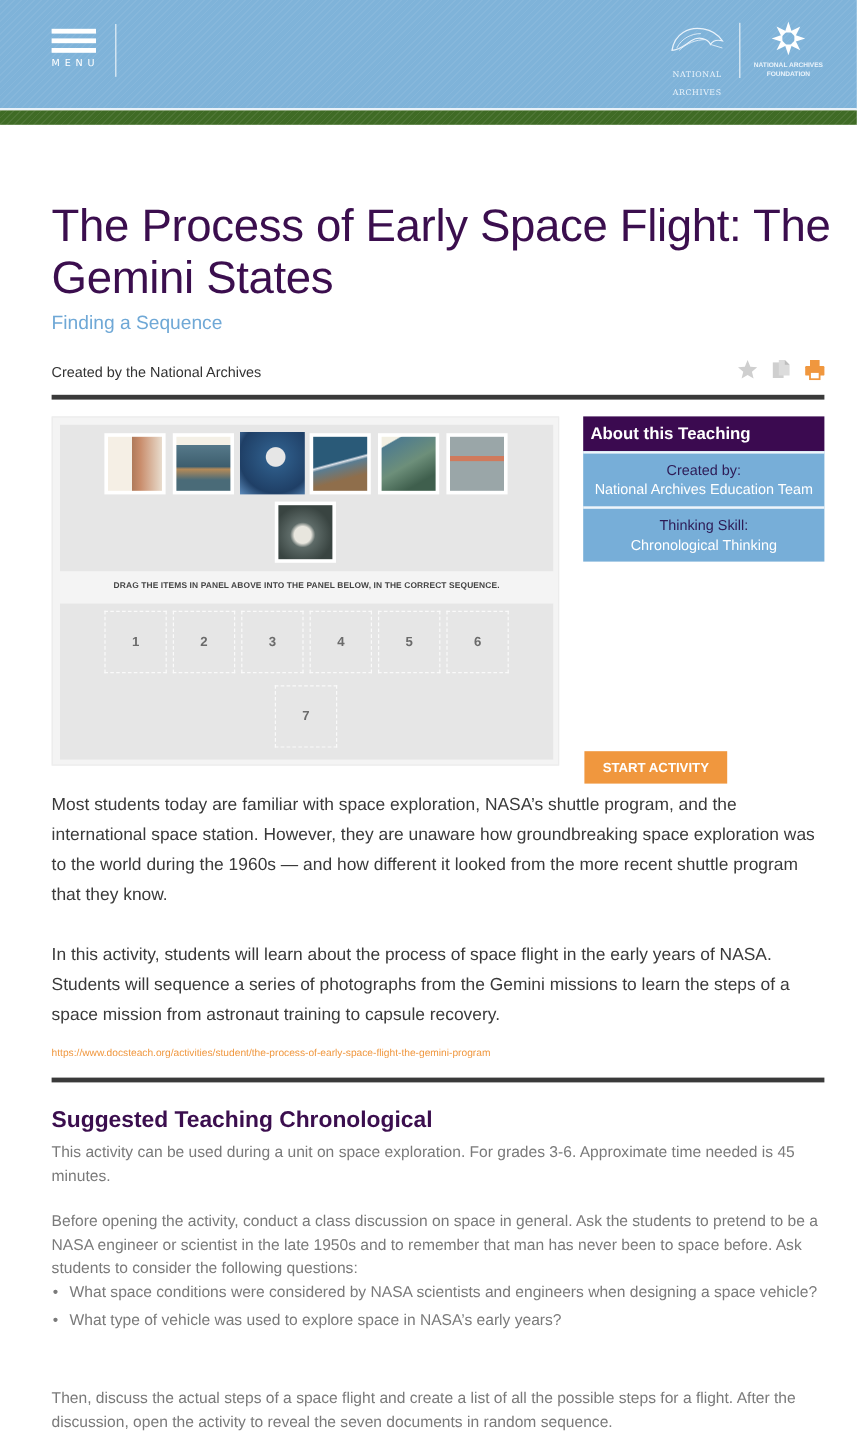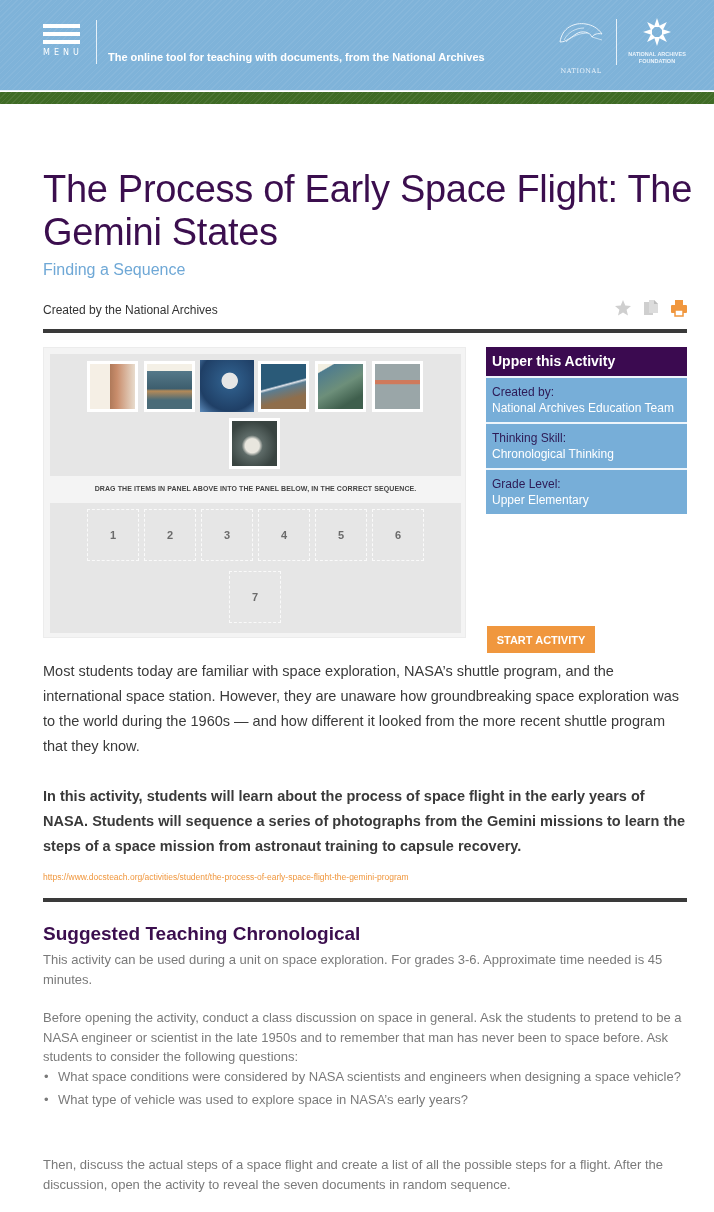--- a/index.html
+++ b/index.html
@@ -18,46 +18,46 @@
     .menu-btn .bar { display: block; width: 37px; height: 4px; background: #fff; margin-bottom: 4px; }
     .menu-btn .menu-label { display: block; color: #fff; font-size: 8px; letter-spacing: 4px; margin-top: 2px; font-family: "DejaVu Sans", sans-serif; }
     .vdiv { position: absolute; width: 1px; background: rgba(255,255,255,0.8); }
 
     .logo { position: absolute; left: 108px; top: 16px; height: 32px; white-space: nowrap; }
     .logo .docs { font-family: "DejaVu Sans", sans-serif; font-weight: bold; font-size: 27px; color: #3b0e4e; letter-spacing: 0.5px; }
     .logo .teach { font-family: "DejaVu Serif", serif; font-style: italic; font-size: 28px; color: #ffffff; }
     .tagline { position: absolute; left: 108px; top: 51px; color: #fff; font-size: 11px; font-weight: bold; white-space: nowrap; }
 
     .na-logo { position: absolute; left: 555px; top: 20px; width: 52px; height: 46px; text-align: center; }
-    .na-logo .na-text { display: block; color: #eaf3fb; font-family: "DejaVu Serif", serif; font-size: 6.5px; letter-spacing: 0.5px; line-height: 7px; margin-top: 18px; }
+    .na-logo .na-text { display: block; color: #eaf3fb; font-family: "DejaVu Serif", serif; font-size: 6.5px; letter-spacing: 0.5px; line-height: 7px; margin-top: 8px; }
     .naf-logo { position: absolute; left: 622px; top: 17px; width: 70px; height: 50px; text-align: center; }
     .naf-logo .naf-text { display: block; color: #eaf3fb; font-size: 5.5px; line-height: 7px; font-weight: bold; }
 
     .page-title { position: absolute; left: 43px; top: 168px; width: 650px; font-size: 38px; line-height: 43px; color: #3b0e4e; font-weight: normal; letter-spacing: -0.3px; }
     .subtitle { position: absolute; left: 43px; top: 261px; font-size: 16px; color: #6fa8d6; }
     .created-by { position: absolute; left: 43px; top: 303px; font-size: 12px; color: #333; }
     .tools { position: absolute; left: 614px; top: 298px; height: 20px; display: flex; gap: 10px; align-items: center; }
     .tools span { display: inline-block; width: 18px; height: 18px; cursor: pointer; }
     .rule { position: absolute; left: 43px; width: 644px; height: 4px; background: #3a3a3a; }
 
     .preview { position: absolute; left: 43px; top: 347px; width: 423px; height: 291px; background: #f4f4f4; border: 1px solid #ececec; }
     .panel-top { position: absolute; left: 6px; top: 6px; width: 411px; height: 122px; background: #e6e6e6; }
     .thumb { position: absolute; width: 51px; height: 51px; background: #fff; padding: 3px; }
     .thumb div { width: 100%; height: 100%; }
     .instr { position: absolute; left: 0; top: 137px; width: 423px; text-align: center; font-size: 7px; font-weight: bold; color: #444; letter-spacing: 0.1px; }
     .panel-bottom { position: absolute; left: 6px; top: 155px; width: 411px; height: 130px; background: #e6e6e6; }
     .slot { position: absolute; width: 52px; height: 52px; border: 1.5px dashed #fafafa; display: flex; align-items: center; justify-content: center; font-size: 11px; font-weight: bold; color: #6b6b6b; }
 
     .about { position: absolute; left: 486px; top: 347px; width: 201px; }
     .about-head { background: #3b0a50; color: #fff; font-weight: bold; font-size: 14px; padding: 6px 6px; height: 29px; }
-    .about-row { background: #77aed8; border-top: 2px solid #eef5fb; padding: 6px 6px 5px 6px; }
+    .about-row { background: #77aed8; border-top: 2px solid #eef5fb; padding: 6px 6px 5px 6px; text-align: center; }
     .about-row .k { display: block; font-size: 12px; color: #2d1a55; line-height: 16px; }
     .about-row .v { display: block; font-size: 12px; color: #ffffff; line-height: 17px; }
     .pyr { display: inline-block; width: 0; height: 0; border-left: 8px solid transparent; border-right: 8px solid transparent; border-bottom: 13px solid #222; vertical-align: -2px; margin-right: 5px; position: relative; }
-    .start-btn { position: absolute; left: 487px; top: 626px; width: 108px; height: 27px; background: #f0973e; color: #fff; font-size: 11px; font-weight: bold; display: flex; align-items: center; justify-content: center; cursor: pointer; }
+    .start-btn { position: absolute; left: 487px; top: 626px; width: 119px; height: 27px; background: #f0973e; color: #fff; font-size: 11px; font-weight: bold; display: flex; align-items: center; justify-content: center; cursor: pointer; }
 
     .body-text { position: absolute; left: 43px; width: 650px; font-size: 14.5px; line-height: 25px; color: #3a3a3a; }
     .url { position: absolute; left: 43px; top: 872px; font-size: 8.5px; color: #f0973e; text-decoration: none; }
 
     .sec-title { position: absolute; left: 43px; top: 923px; font-size: 19px; color: #3b0e4e; }
     .sec-text { position: absolute; left: 43px; width: 645px; font-size: 13px; line-height: 19.5px; color: #7a7a7a; }
     .bullets { position: absolute; left: 43px; top: 1067px; width: 645px; list-style: none; }
     .bullets li { position: relative; padding-left: 15px; font-size: 13px; line-height: 19.5px; color: #7a7a7a; margin-bottom: 3px; }
     .bullets li::before { content: "\2022"; position: absolute; left: 1px; top: 0; color: #7a7a7a; }
   </style>
@@ -65,21 +65,20 @@
 <body>
 
 <div class="header">
   <div class="menu-btn">
     <span class="bar"></span>
     <span class="bar"></span>
     <span class="bar"></span>
     <span class="menu-label">MENU</span>
   </div>
   <div class="vdiv" style="left:96px; top:20px; height:44px;"></div>
-  <div class="tagline">The online tool for teaching with documents, from the National Archives</div>
 
   <div class="na-logo">
     <svg width="50" height="26" viewBox="0 0 50 26">
       <path d="M4 22 C6 8, 18 2, 30 4 C36 5, 42 8, 46 14 C42 13, 38 14, 36 17 C34 12, 26 10, 20 14 C14 18, 10 22, 4 22 Z" fill="none" stroke="#eaf3fb" stroke-width="1"></path>
       <path d="M8 20 C12 12, 20 8, 28 8 M10 22 C16 16, 24 13, 32 13 M36 17 L46 20" fill="none" stroke="#eaf3fb" stroke-width="0.7"></path>
     </svg>
     <span class="na-text">NATIONAL</span>
     <span class="na-text">ARCHIVES</span>
   </div>
   <div class="vdiv" style="left:616px; top:19px; height:46px;"></div>
@@ -158,38 +157,34 @@
     <div class="slot" style="left:94px; top:6px;">2</div>
     <div class="slot" style="left:151px; top:6px;">3</div>
     <div class="slot" style="left:208px; top:6px;">4</div>
     <div class="slot" style="left:265px; top:6px;">5</div>
     <div class="slot" style="left:322px; top:6px;">6</div>
     <div class="slot" style="left:179px; top:68px;">7</div>
   </div>
 </div>
 
 <div class="about">
-  <div class="about-head">Upper this Activity</div>
+  <div class="about-head">About this Teaching</div>
   <div class="about-row">
     <span class="k">Created by:</span>
     <span class="v">National Archives Education Team</span>
   </div>
   <div class="about-row">
     <span class="k">Thinking Skill:</span>
     <span class="v">Chronological Thinking</span>
   </div>
-  <div class="about-row">
-    <span class="k">Grade Level:</span>
-    <span class="v">Upper Elementary</span>
-  </div>
 </div>
 <div class="start-btn">START ACTIVITY</div>
 
 <p class="body-text" style="top:659px;">Most students today are familiar with space exploration, NASA’s shuttle program, and the international space station. However, they are unaware how groundbreaking space exploration was to the world during the 1960s — and how different it looked from the more recent shuttle program that they know.</p>
-<p class="body-text" style="top:784px;font-weight:bold;">In this activity, students will learn about the process of space flight in the early years of NASA. Students will sequence a series of photographs from the Gemini missions to learn the steps of a space mission from astronaut training to capsule recovery.</p>
+<p class="body-text" style="top:784px;">In this activity, students will learn about the process of space flight in the early years of NASA. Students will sequence a series of photographs from the Gemini missions to learn the steps of a space mission from astronaut training to capsule recovery.</p>
 <a class="url">https://www.docsteach.org/activities/student/the-process-of-early-space-flight-the-gemini-program</a>
 <div class="rule" style="top:898px;"></div>
 
 <h2 class="sec-title">Suggested Teaching Chronological</h2>
 <p class="sec-text" style="top:950px;">This activity can be used during a unit on space exploration. For grades 3-6. Approximate time needed is 45 minutes.</p>
 <p class="sec-text" style="top:1008px;">Before opening the activity, conduct a class discussion on space in general. Ask the students to pretend to be a NASA engineer or scientist in the late 1950s and to remember that man has never been to space before. Ask students to consider the following questions:</p>
 <ul class="bullets">
   <li>What space conditions were considered by NASA scientists and engineers when designing a space vehicle?</li>
   <li>What type of vehicle was used to explore space in NASA’s early years?</li>
 </ul>

